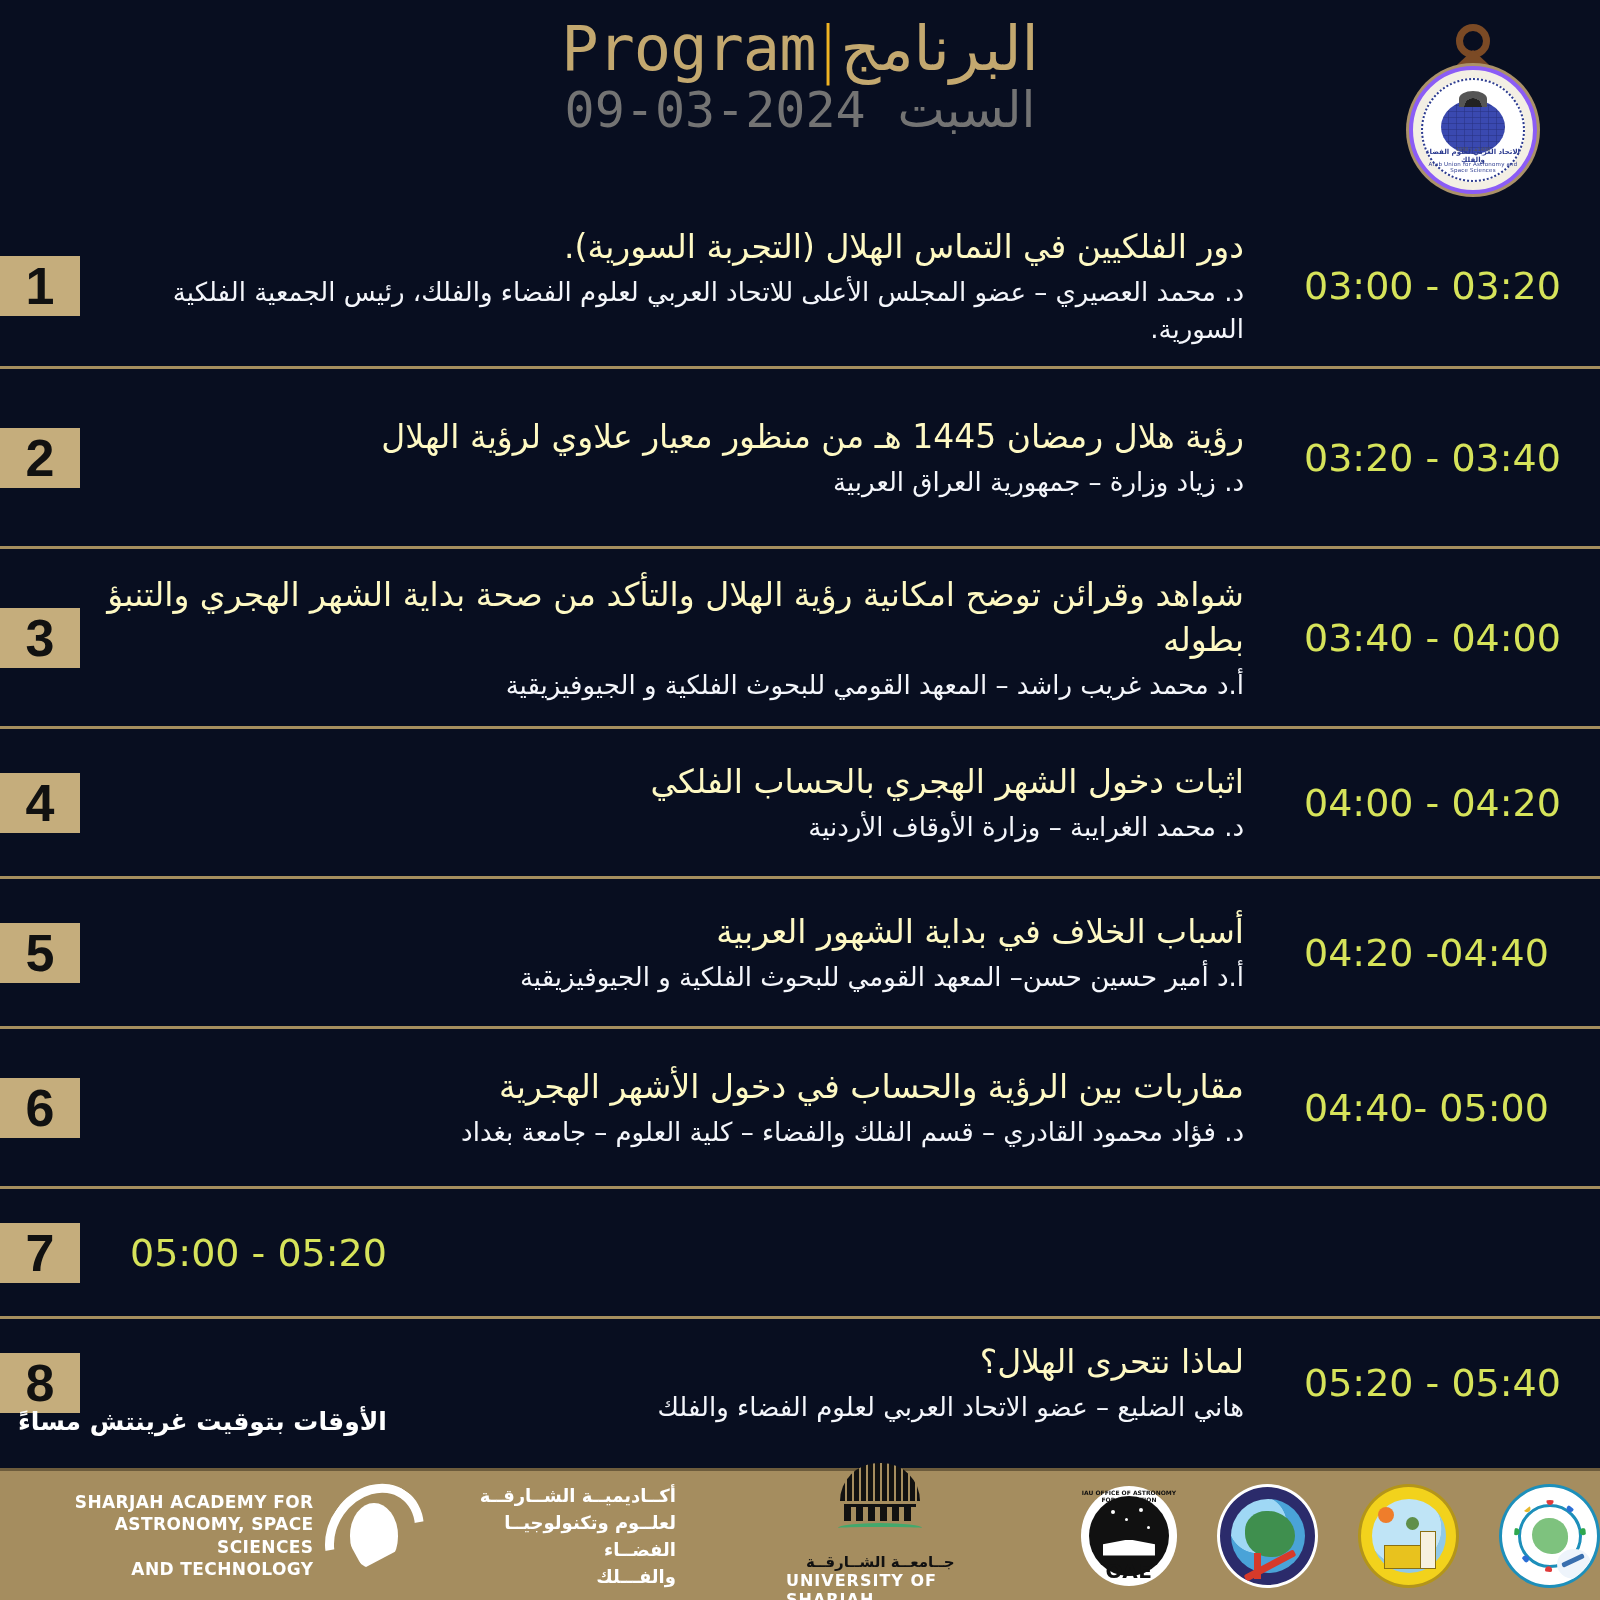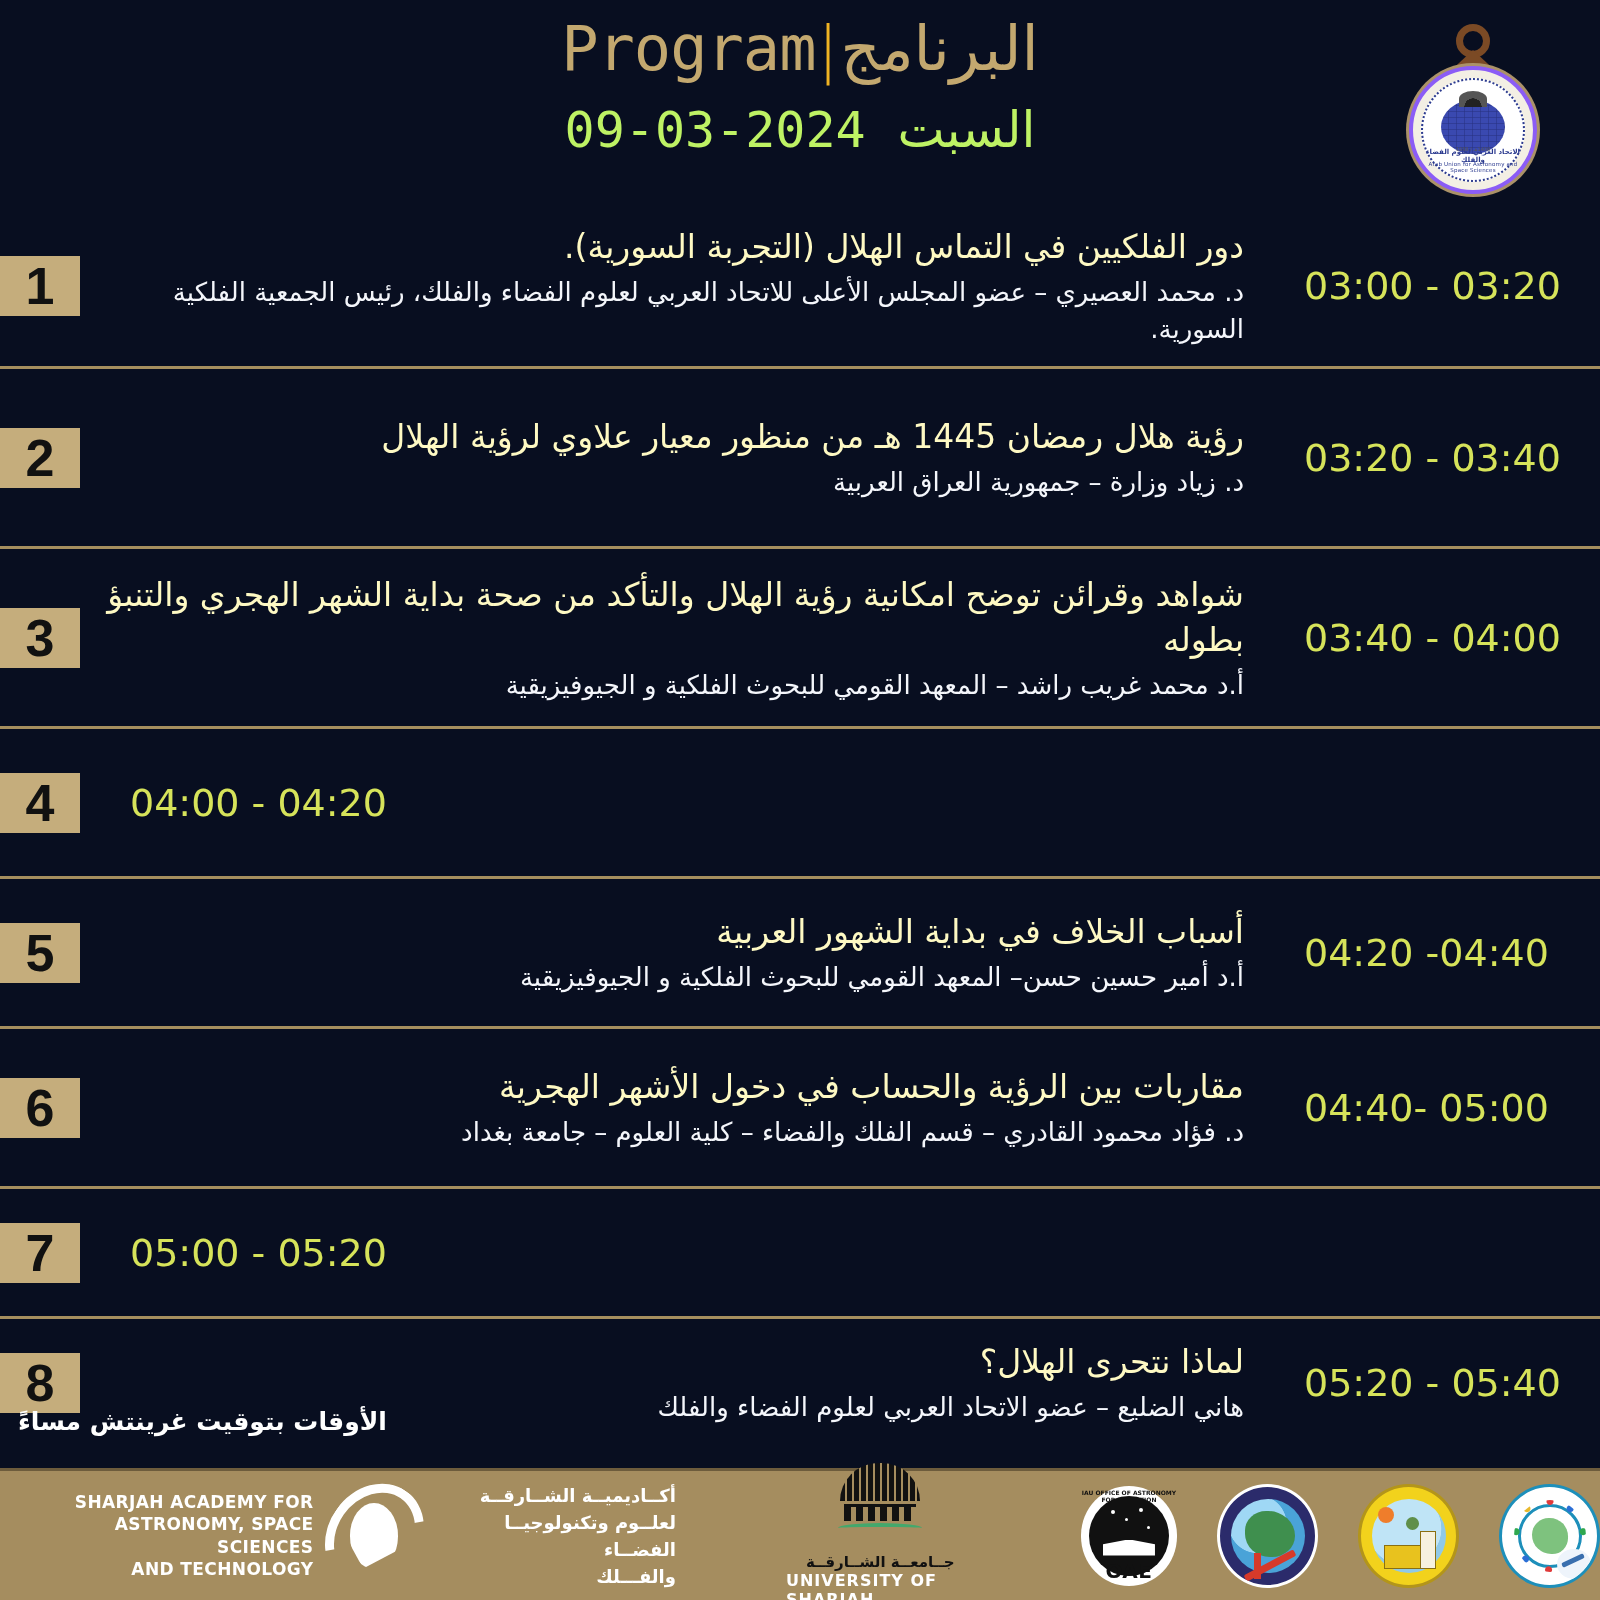--- a/index.html
+++ b/index.html
@@ -29,23 +29,23 @@
     color:#c3a86f;
     letter-spacing:1px;
     line-height:1.12;
     white-space:nowrap;
     font-weight:400;
   }
   .title-ar { color:#c3a86f; }
   .title-sep { color:#f0b323; padding:0 2px; font-weight:300; }
   .title-en { color:#c3a86f; font-family:"DejaVu Sans Mono","Liberation Mono",monospace; letter-spacing:-1px; }
   .subtitle-line {
-    margin-top:20px;
+    margin-top:0;
     font-size:50px;
-    color:#bef264;
+    color:#737373;
     white-space:nowrap;
     line-height:1.1;
   }
   .subtitle-date { font-family:"DejaVu Sans Mono","Liberation Mono",monospace; letter-spacing:-1px; }
 
   
   .medallion {
     position:absolute;
     top:22px; right:62px;
     width:130px; height:178px;
@@ -463,20 +463,24 @@
       <div class="time-text">03:40 - 04:00</div>
     </div>
   </div>
     </div>
 
   <div class="row r4">
       <div class="row-inner">
     <div class="num-cell">
       <div class="num-badge">4</div>
     </div>
+    <div class="sess-cell">
+      <div class="sess-title">اثبات دخول الشهر الهجري بالحساب الفلكي</div>
+      <div class="sess-speaker">د. محمد الغرايبة – وزارة الأوقاف الأردنية</div>
+    </div>
     <div class="time-cell">
       <div class="time-text">04:00 - 04:20</div>
     </div>
   </div>
     </div>
 
   <div class="row r5">
       <div class="row-inner">
     <div class="num-cell">
       <div class="num-badge">5</div>

